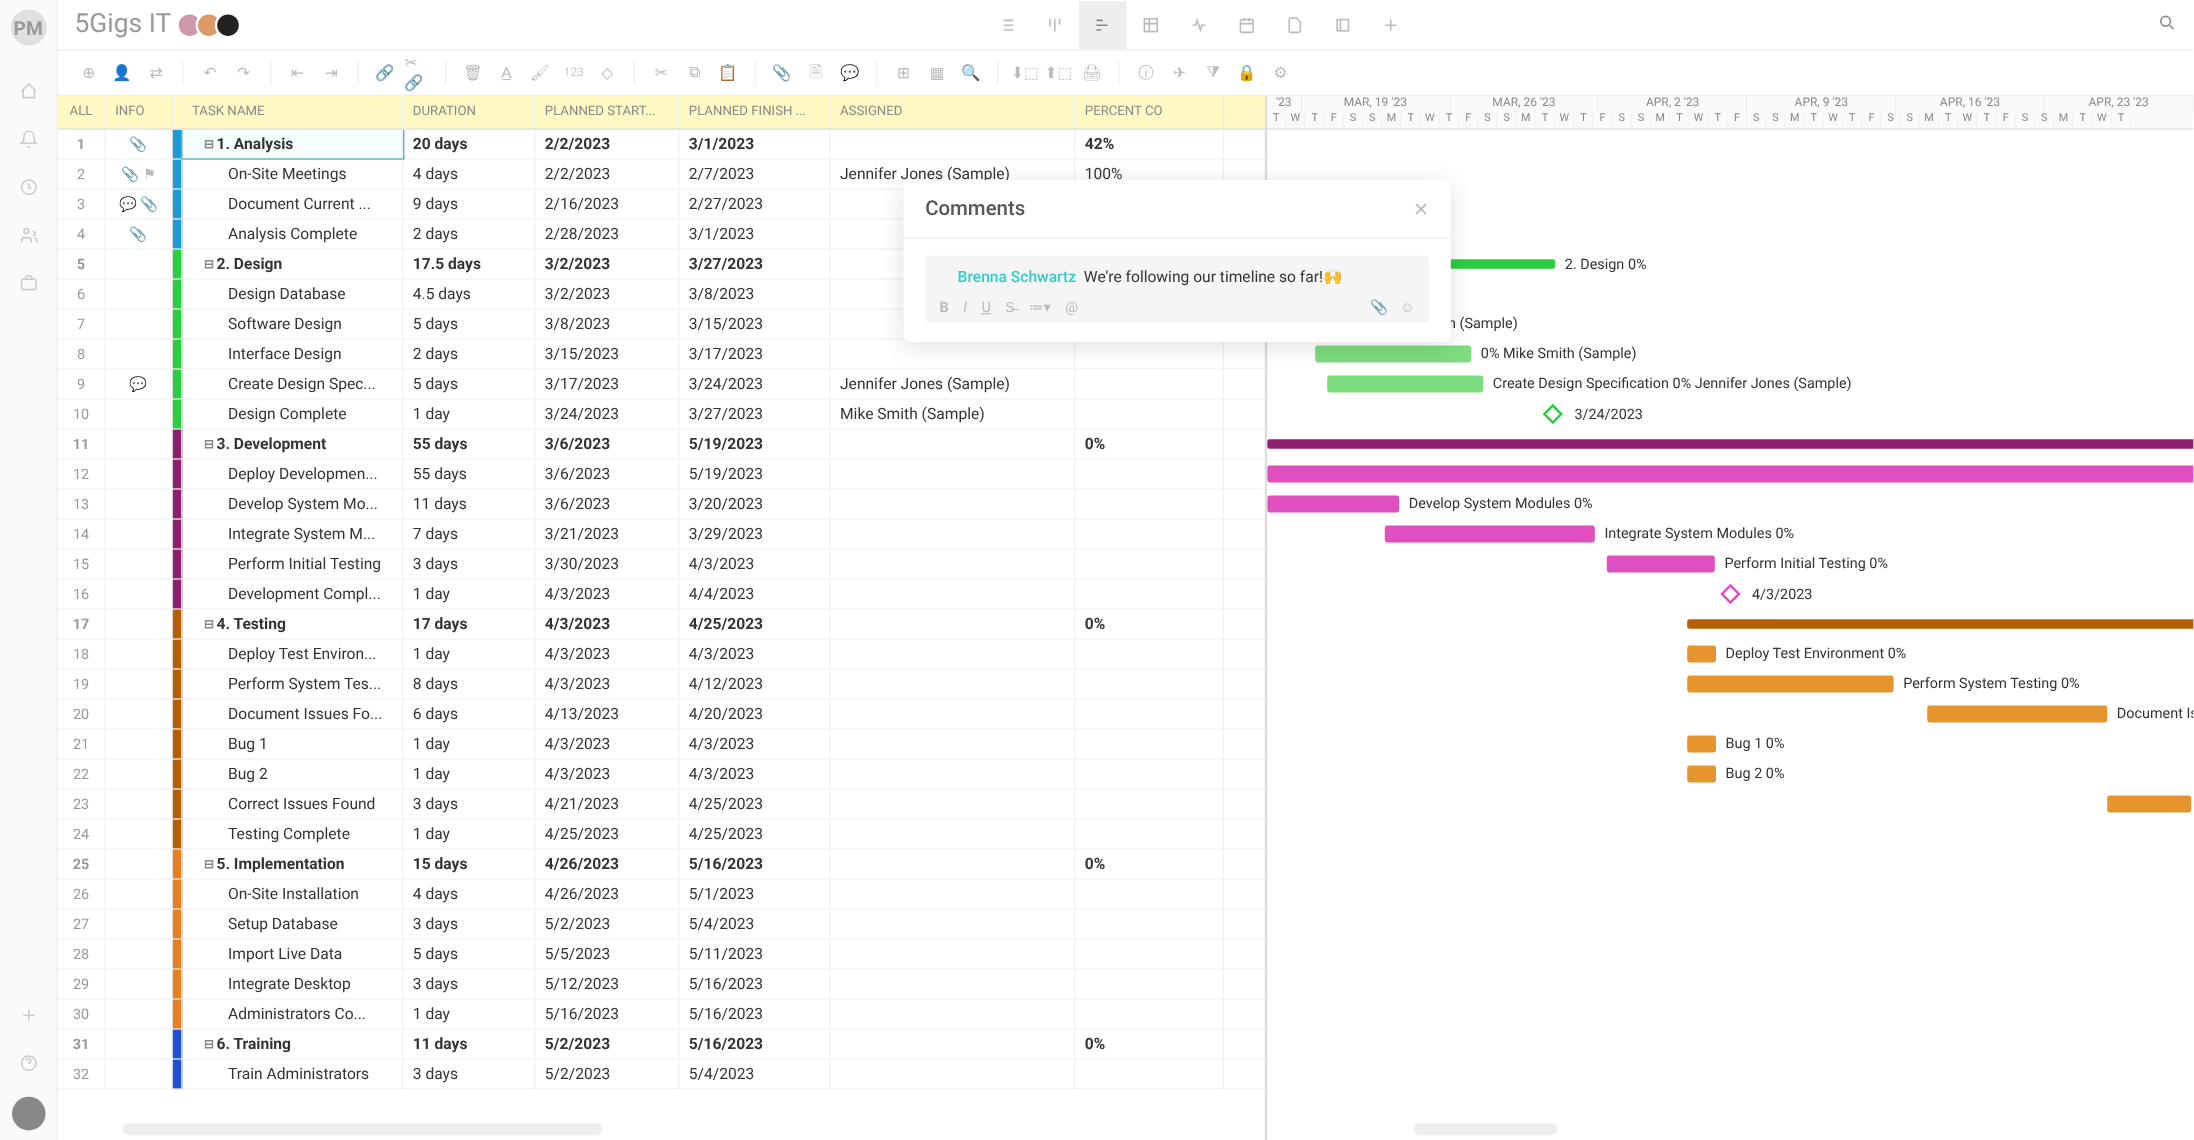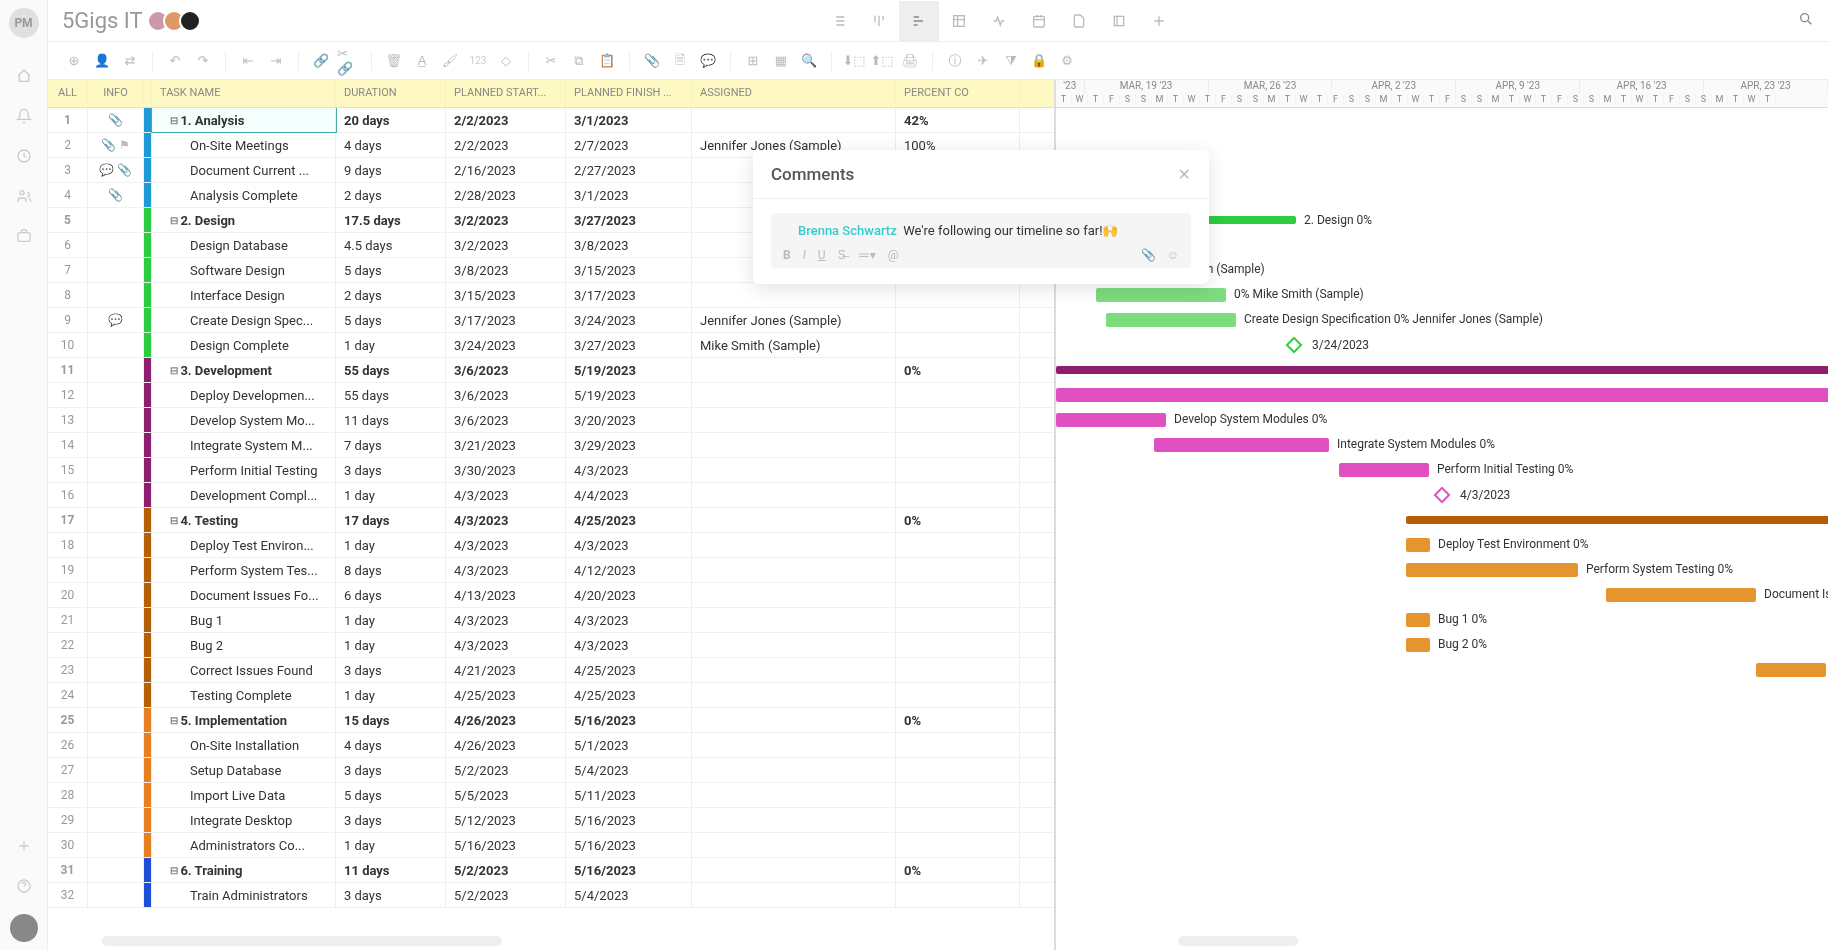--- a/index.html
+++ b/index.html
@@ -1,19 +1,19 @@
 <!DOCTYPE html>
 <html><head>
 <meta charset="utf-8">
 <style>
 * { margin: 0; padding: 0; box-sizing: border-box; font-family: -apple-system, BlinkMacSystemFont, "Segoe UI", Roboto, sans-serif; }
 body { width: 1828px; height: 950px; overflow: hidden; background: #fff; color: #333; font-size: 13px; }
 .app { display: flex; width: 100%; height: 100%; }
 .sidebar { width: 48px; background: #fafafa; border-right: 1px solid #eee; display: flex; flex-direction: column; align-items: center; padding-top: 8px; }
-.sidebar .logo { width: 30px; height: 30px; border-radius: 50%; background: #e0e0e0; display: flex; align-items: center; justify-content: center; color: #999; font-size: 12px; margin-bottom: 18px; font-weight: bold; }
+.sidebar .logo { width: 30px; height: 30px; border-radius: 50%; background: #e0e0e0; display: flex; align-items: center; justify-content: center; color: #999; font-size: 16px; margin-bottom: 18px; font-weight: bold; }
 .sidebar .icon, .sidebar .bottom-icon { width: 28px; height: 28px; margin: 6px 0; display: flex; align-items: center; justify-content: center; color: #ccc; cursor: pointer; }
 .sidebar .spacer { flex: 1; }
 .sidebar .avatar { width: 28px; height: 28px; border-radius: 50%; background: #888; margin: 8px 0; }
 
 .main { flex: 1; display: flex; flex-direction: column; min-width: 0; }
 .topbar { height: 42px; border-bottom: 1px solid #eee; display: flex; align-items: center; padding: 0 14px; }
 .project-title { font-size: 22px; color: #999; font-weight: 400; margin-right: 10px; }
 .avatars { display: flex; margin-right: auto; }
 .avatars span { width: 22px; height: 22px; border-radius: 50%; margin-left: -6px; border: 2px solid #fff; display:block; }
 .avatars span:nth-child(1){background:#c9a;} .avatars span:nth-child(2){background:#d96;} .avatars span:nth-child(3){background:#222;}
@@ -24,21 +24,21 @@
 
 .toolbar { height: 38px; border-bottom: 1px solid #eee; display: flex; align-items: center; padding: 0 14px; gap: 4px; }
 .toolbar .tb { width: 24px; height: 24px; display: flex; align-items: center; justify-content: center; color: #bbb; cursor: pointer; }
 .toolbar .sep { width: 1px; height: 20px; background: #eee; margin: 0 6px; }
 
 .content { flex: 1; display: flex; min-height: 0; position: relative; }
 .grid { width: 1008px; display: flex; flex-direction: column; border-right: 2px solid #ddd; }
 .grid-header { display: flex; background: #fef9c3; border-bottom: 1px solid #ddd; font-size: 11px; color: #888; height: 28px; position:relative; }
 .col { border-right: 1px solid #eee; padding: 6px 8px; overflow: hidden; white-space: nowrap; text-overflow: ellipsis; }
 .col-all { width: 40px; text-align: center; }
-.col-info { width: 56px; text-align: center; }
+.col-info { width: 56px; text-align: left; }
 .col-bar { width: 8px; padding:0; }
 .col-name { width: 184px; }
 .col-dur { width: 110px; }
 .col-start { width: 120px; }
 .col-finish { width: 126px; }
 .col-assign { width: 204px; }
 .col-pct { width: 124px; }
 
 .grid-body { flex: 1; overflow-y: auto; overflow-x: hidden; }
 .row { display: flex; height: 25px; border-bottom: 1px solid #f0f0f0; align-items: stretch; font-size: 13px; }

